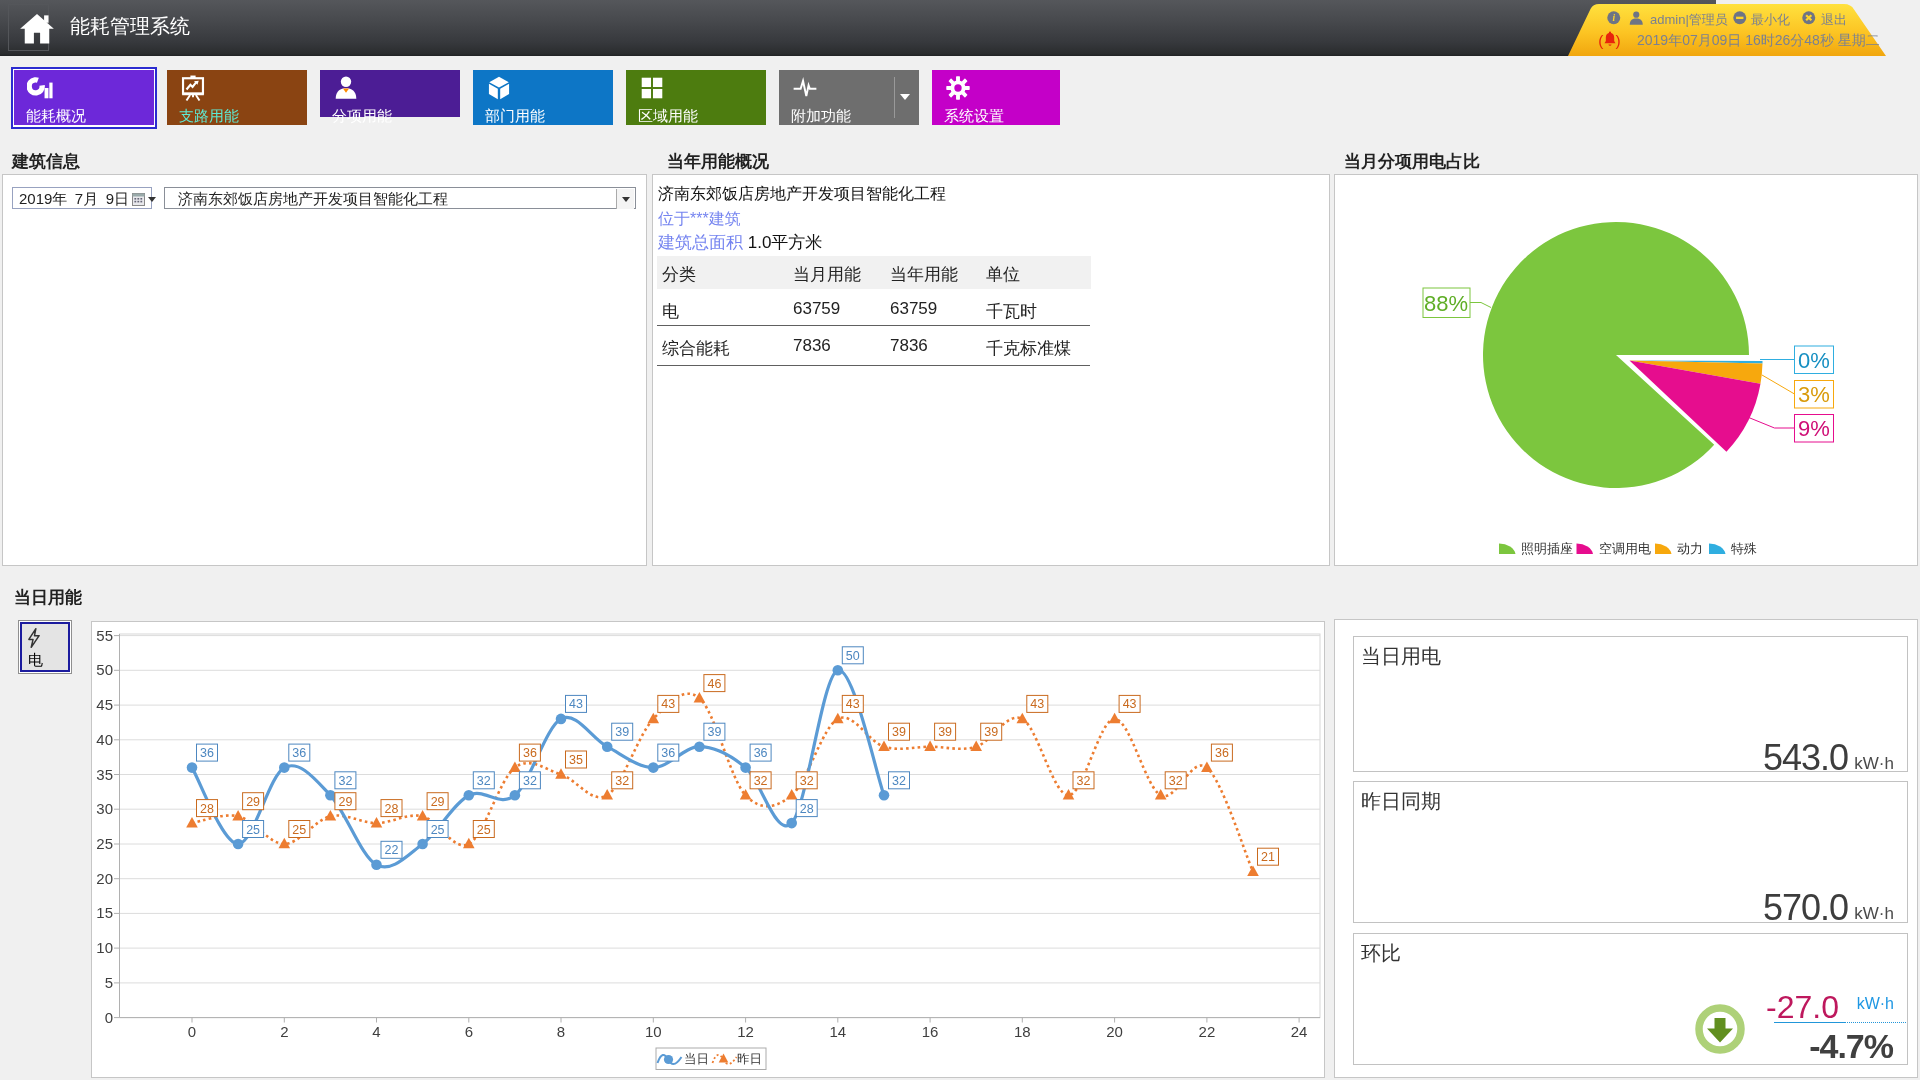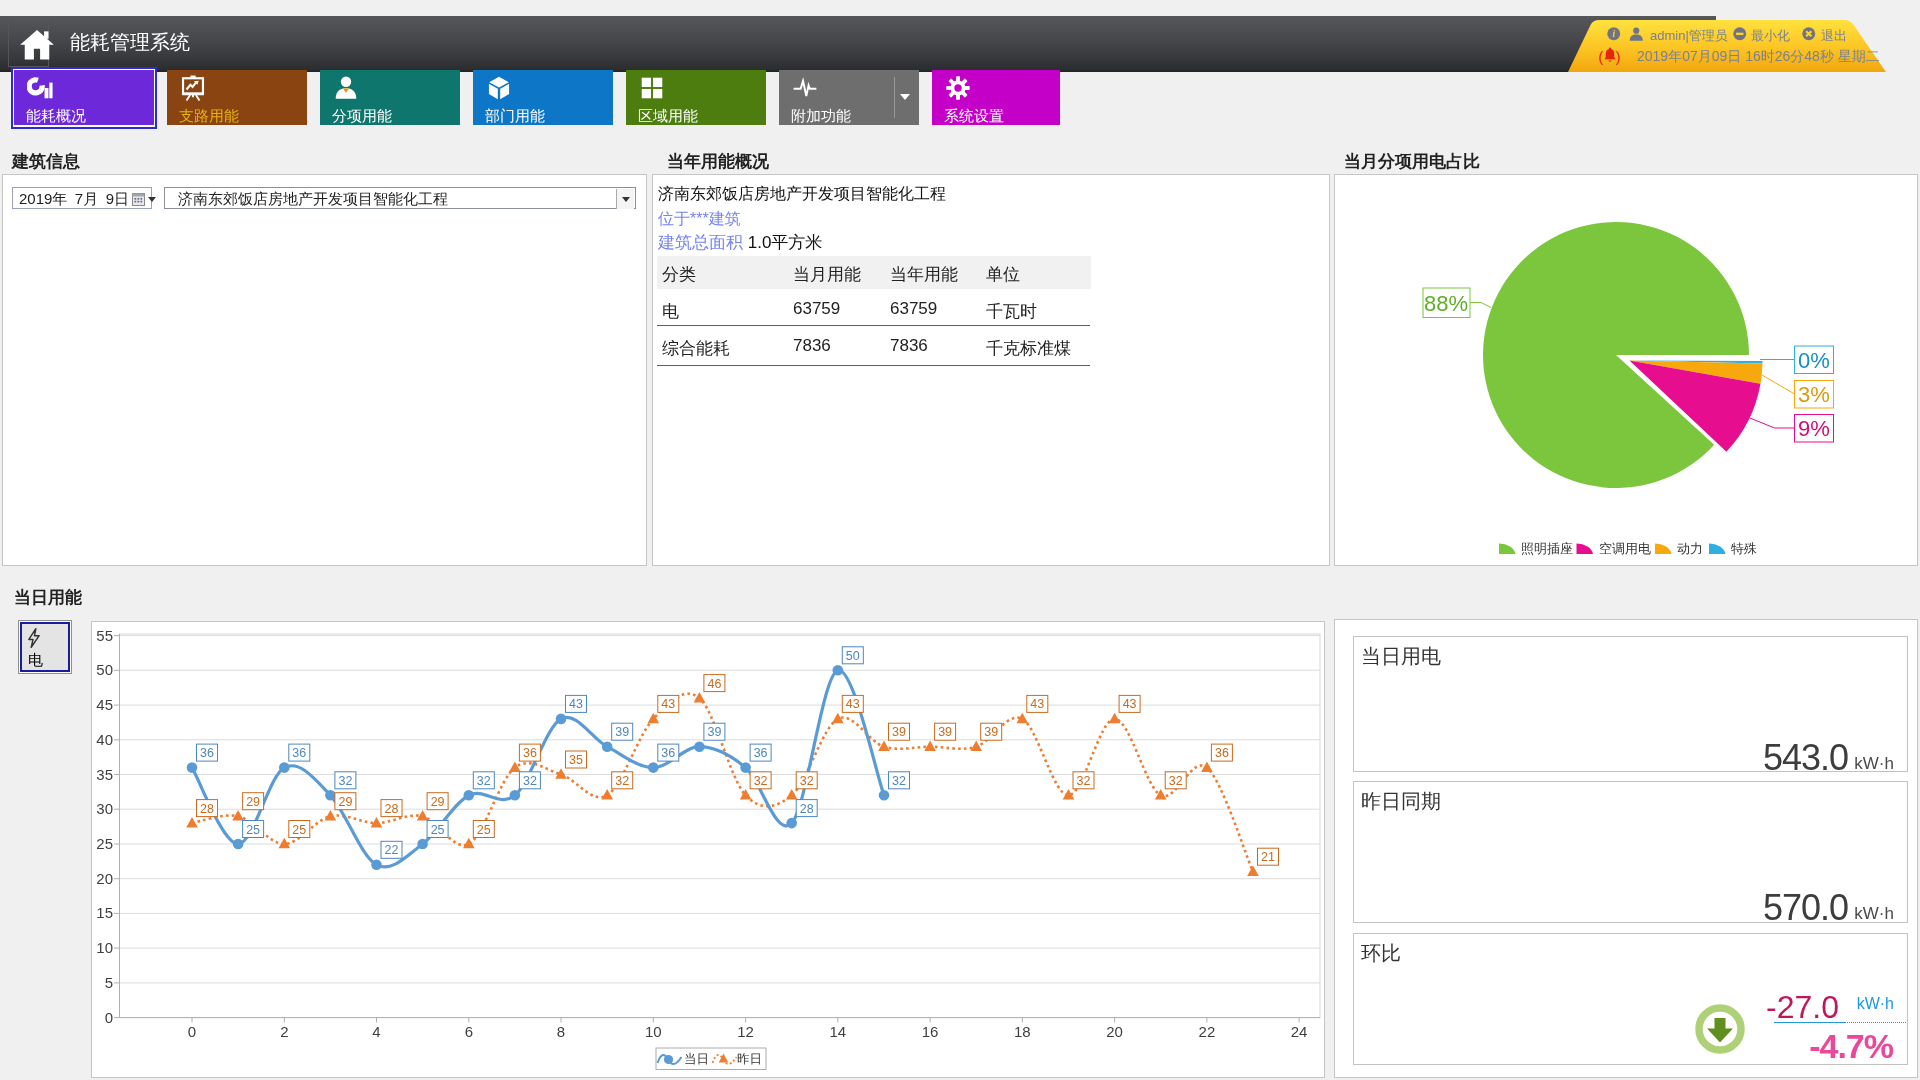--- a/index.html
+++ b/index.html
@@ -7,21 +7,21 @@
 .tr {position:absolute;font-size:13px;color:#7b8191;white-space:nowrap}
 .ptitle {position:absolute;font-size:17px;font-weight:bold;color:#222}
 .panel {position:absolute;background:#fff;border:1px solid #c6c6c6}
 .th,.td {position:absolute;font-size:17px;color:#222}
 .card {position:absolute;width:555px;background:#fff;border:1px solid #c2c2c2}
 .ct {position:absolute;left:7px;top:6px;font-size:20px;color:#333}
 .big {position:absolute;font-size:36px;letter-spacing:-1px;font-weight:400;color:#3d3d3d}
 .unit {position:absolute;font-size:17px;color:#4a4a4a}
 </style></head>
 <body>
-<div style="position:absolute;left:0;top:16px;width:1716px;height:56px;background:linear-gradient(180deg,#55575b 0%,#46484c 40%,#37393d 75%,#2a2c2e 96%,#202224 100%)">
+<div style="position:absolute;left:0;top:0;width:1716px;height:56px;background:linear-gradient(180deg,#55575b 0%,#46484c 40%,#37393d 75%,#2a2c2e 96%,#202224 100%)">
     <div style="position:absolute;left:8px;top:4px;width:41px;height:47px;border:1px solid #54565a">
       <svg width="36" height="31" viewBox="0 0 24 21" style="position:absolute;left:10px;top:8px">
         <rect x="16.8" y="1.6" width="3" height="5" fill="#fff"></rect>
         <path d="M12,0.6 L23.4,10.7 L20.3,10.7 L20.3,20.6 L14.1,20.6 L14.1,13.4 L9.9,13.4 L9.9,20.6 L3.7,20.6 L3.7,10.7 L0.6,10.7 Z" fill="#fff"></path>
       </svg>
     </div>
     <div style="position:absolute;left:70px;top:13px;font-size:20px;color:#fff">能耗管理系统</div>
     <svg width="370" height="56" style="position:absolute;left:1550px;top:0">
       <path d="M18,56 L40.5,9 Q43,4 49,4 L294,4 Q301,4 304,9.5 L336,56 Z" fill="url(#yg)"></path>
       <defs>
@@ -73,23 +73,23 @@
     <svg width="26" height="26" viewBox="0 0 24 24" style="position:absolute;left:13px;top:5px">
       <rect x="9.6" y="0.5" width="4.8" height="2.6" fill="#fff"></rect>
       <rect x="2.8" y="3" width="18.4" height="14" fill="none" stroke="#fff" stroke-width="2"></rect>
       <path d="M6,13.4 L9.6,9 L11.6,11 L15.2,6.4" fill="none" stroke="#fff" stroke-width="2"></path>
       <path d="M17.3,5.2 L12.9,5.7 16.1,8.9 Z" fill="#fff"></path>
       <path d="M2,17.9 L22,17.9" stroke="#fff" stroke-width="1.6"></path>
       <path d="M9.3,18.5 L6,23.5" stroke="#fff" stroke-width="1.8"></path>
       <path d="M14.7,18.5 L18,23.5" stroke="#fff" stroke-width="1.8"></path>
       <path d="M12,18 L12,20.5" stroke="#fff" stroke-width="1.8"></path>
     </svg>
-    <div style="position:absolute;left:12px;top:37px;font-size:15px;color:#eab308">支路用能</div>
-  </div>
-<div style="position:absolute;left:320px;top:70px;width:140px;height:55px;background:#0f766e;color:#fe8a00">
+    <div style="position:absolute;left:12px;top:37px;font-size:15px;color:#5eead4">支路用能</div>
+  </div>
+<div style="position:absolute;left:320px;top:70px;width:140px;height:47px;background:#4c1d95;color:#fe8a00">
     <svg width="26" height="26" viewBox="0 0 24 24" style="position:absolute;left:13px;top:5px">
       <circle cx="12" cy="6.2" r="4.8" fill="#fff"></circle>
       <path d="M2.5,22 C2.5,14.5 7,12.2 12,12.2 C17,12.2 21.5,14.5 21.5,22 Z" fill="#fff"></path>
       <path d="M9.2,12.5 L12,16.4 L14.8,12.5 Z" fill="currentColor"></path>
     </svg>
     <div style="position:absolute;left:12px;top:37px;font-size:15px;color:#fff">分项用能</div>
   </div>
 <div style="position:absolute;left:473px;top:70px;width:140px;height:55px;background:#0d76c6;color:#0d76c6">
     <svg width="26" height="26" viewBox="0 0 24 24" style="position:absolute;left:13px;top:5px">
       <path d="M12,1.6 L21,6.6 L12,11.6 L3,6.6 Z" fill="#fff"></path>
@@ -427,14 +427,14 @@
 <div class="card" style="left:18px;top:313px;height:132px">
   <div class="ct">环比</div>
   <svg width="50" height="50" viewBox="0 0 50 50" style="position:absolute;left:341px;top:70px">
         <circle cx="25" cy="25" r="21" fill="#fff" stroke="#aed178" stroke-width="7.5"></circle>
         <path d="M19.5,14 L30.5,14 L30.5,24.5 L38,24.5 L25,38.5 L12,24.5 L19.5,24.5 Z" fill="#618f1f"></path>
       </svg>
   <div style="position:absolute;right:68px;top:55px;font-size:32px;color:#be185d">-27.0</div>
   <div style="position:absolute;right:13px;top:61px;font-size:16px;color:#1e97e3">kW·h</div>
   <div style="position:absolute;left:420px;width:70px;top:88px;border-top:1px solid #2196d9"></div>
       <div style="position:absolute;left:490px;right:1px;top:88px;border-top:1px dotted #2196d9"></div>
-  <div style="position:absolute;right:14px;bottom:-2px;font-size:34px;letter-spacing:-1px;font-weight:700;color:#ec4899">-4.7%</div>
+  <div style="position:absolute;right:14px;bottom:-2px;font-size:34px;letter-spacing:-1px;font-weight:700;color:#404040">-4.7%</div>
 </div>
   </div>
 </body></html>

